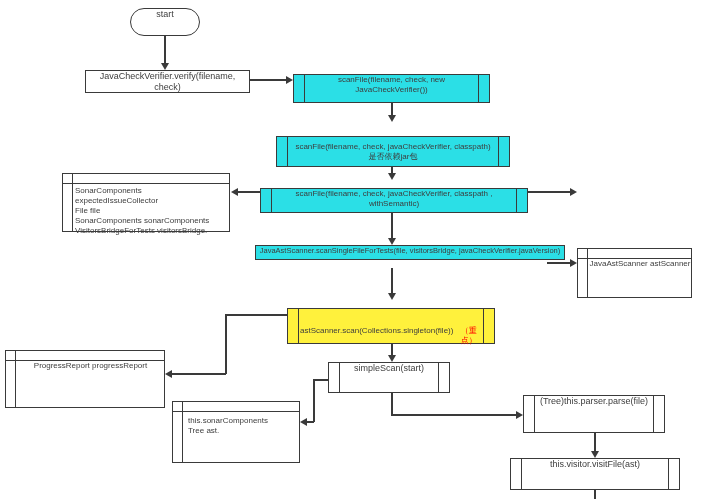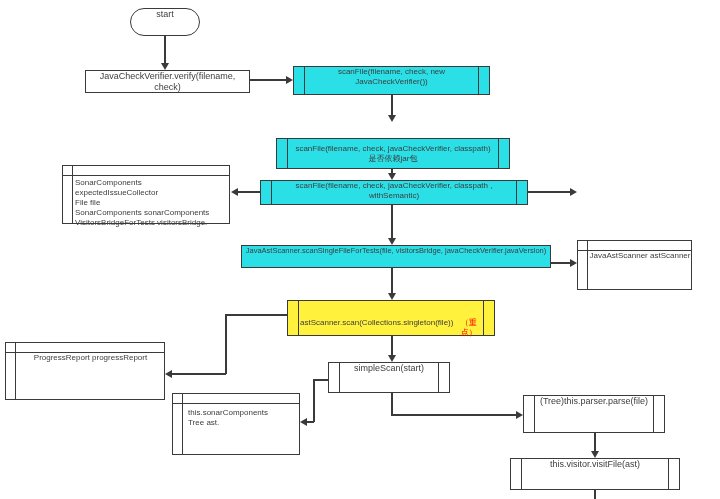--- a/index.html
+++ b/index.html
@@ -5,21 +5,21 @@
   html,body { margin:0; padding:0; background:#ffffff; }
   body { font-family:"Liberation Sans", sans-serif; }
   #canvas { position:relative; width:720px; height:499px; background:#fff; overflow:hidden; }
 
   .node { position:absolute; box-sizing:border-box; background:#fff; border:1px solid var(--line);
           color:#3d3d3d; font-size:9px; line-height:1.25; display:flex; 
           justify-content:center; text-align:center; }
   .terminator { border-radius:14px; }
   .cyan   { background:var(--cyan); }
   .yellow { background:var(--yellow); }
-  .small  { font-size:8px; }
+  .small  { font-size:8px;margin-top:8px; }
 
   
   .subroutine::before { content:""; position:absolute; top:0; bottom:0; left:10px;  border-left:1px solid var(--line); }
   .subroutine::after  { content:""; position:absolute; top:0; bottom:0; right:10px; border-left:1px solid var(--line); }
 
   
   .storage::before { content:""; position:absolute; left:0; right:0; top:9px; border-top:1px solid var(--line); }
   .storage::after  { content:""; position:absolute; top:0; bottom:0; left:9px; border-left:1px solid var(--line); }
   .storage.pad { padding-left:11px; padding-top:10px; }
   .left-text { justify-content:flex-start; text-align:left; align-items:flex-start; }
@@ -94,40 +94,40 @@
   </div>
 
   <div class="node" style="left:85px;top:70px;width:165px;height:23px">
     <span>JavaCheckVerifier.verify(filename, check)</span>
   </div>
 
   <div class="node subroutine cyan small" style="left:293px;top:66px;width:197px;height:29px;padding:0 13px">
     <span>scanFile(filename, check, new JavaCheckVerifier())</span>
   </div>
 
-  <div class="node subroutine cyan small" style="left:276px;top:138px;width:234px;height:31px;padding:0 11px;flex-direction:column">
+  <div class="node subroutine cyan small" style="left:276px;top:128px;width:234px;height:31px;padding:0 11px;flex-direction:column">
     <span>scanFile(filename, check, javaCheckVerifier, classpath)</span>
     <span>是否依赖jar包</span>
   </div>
 
   <div class="node subroutine cyan small" style="left:260px;top:180px;width:268px;height:25px;padding:0 13px">
     <span>scanFile(filename, check, javaCheckVerifier, classpath , withSemantic)</span>
   </div>
 
   <div class="node storage left-text small" style="left:62px;top:165px;width:168px;height:59px;padding:12px 2px 2px 12px">
     <div>
       <div>SonarComponents expectedIssueCollector</div>
       <div>File file</div>
       <div>SonarComponents sonarComponents</div>
       <div>VisitorsBridgeForTests visitorsBridge.</div>
     </div>
   </div>
 
 
-  <div class="node cyan" style="left:241px;top:245px;width:310px;height:23px;font-size:7.5px">
+  <div class="node cyan" style="left:255px;top:245px;width:310px;height:15px;font-size:7.5px">
     <span>JavaAstScanner.scanSingleFileForTests(file, visitorsBridge, javaCheckVerifier.javaVersion)</span>
   </div>
 
   <div class="node storage pad small" style="left:577px;top:240px;width:115px;height:50px">
     <span>JavaAstScanner astScanner</span>
   </div>
 
   <div class="node subroutine yellow small" style="left:287px;top:300px;width:208px;height:24px;padding:17px 12px">
     <span>astScanner.scan(Collections.singleton(file))</span>&nbsp;<span class="hl">（重点）</span>
   </div>

